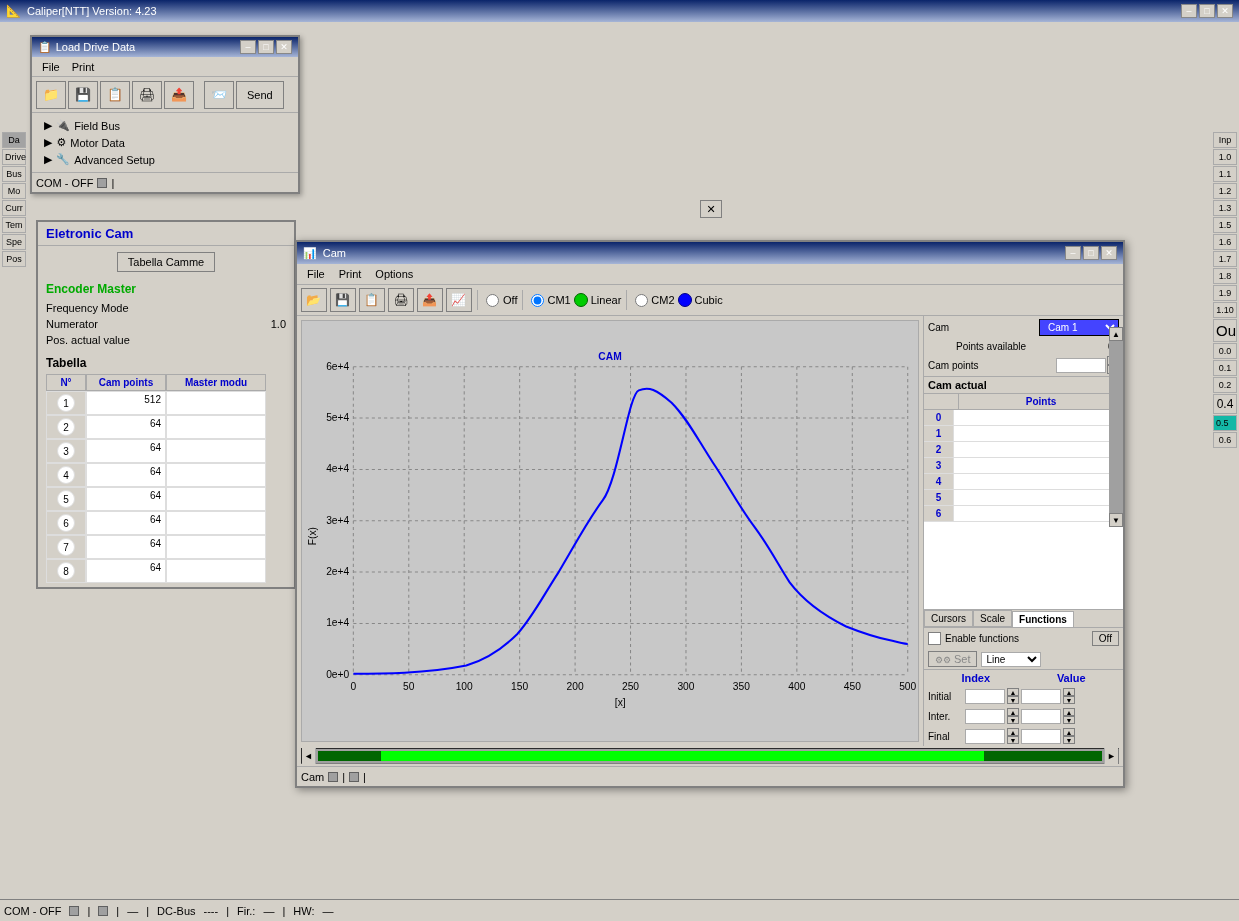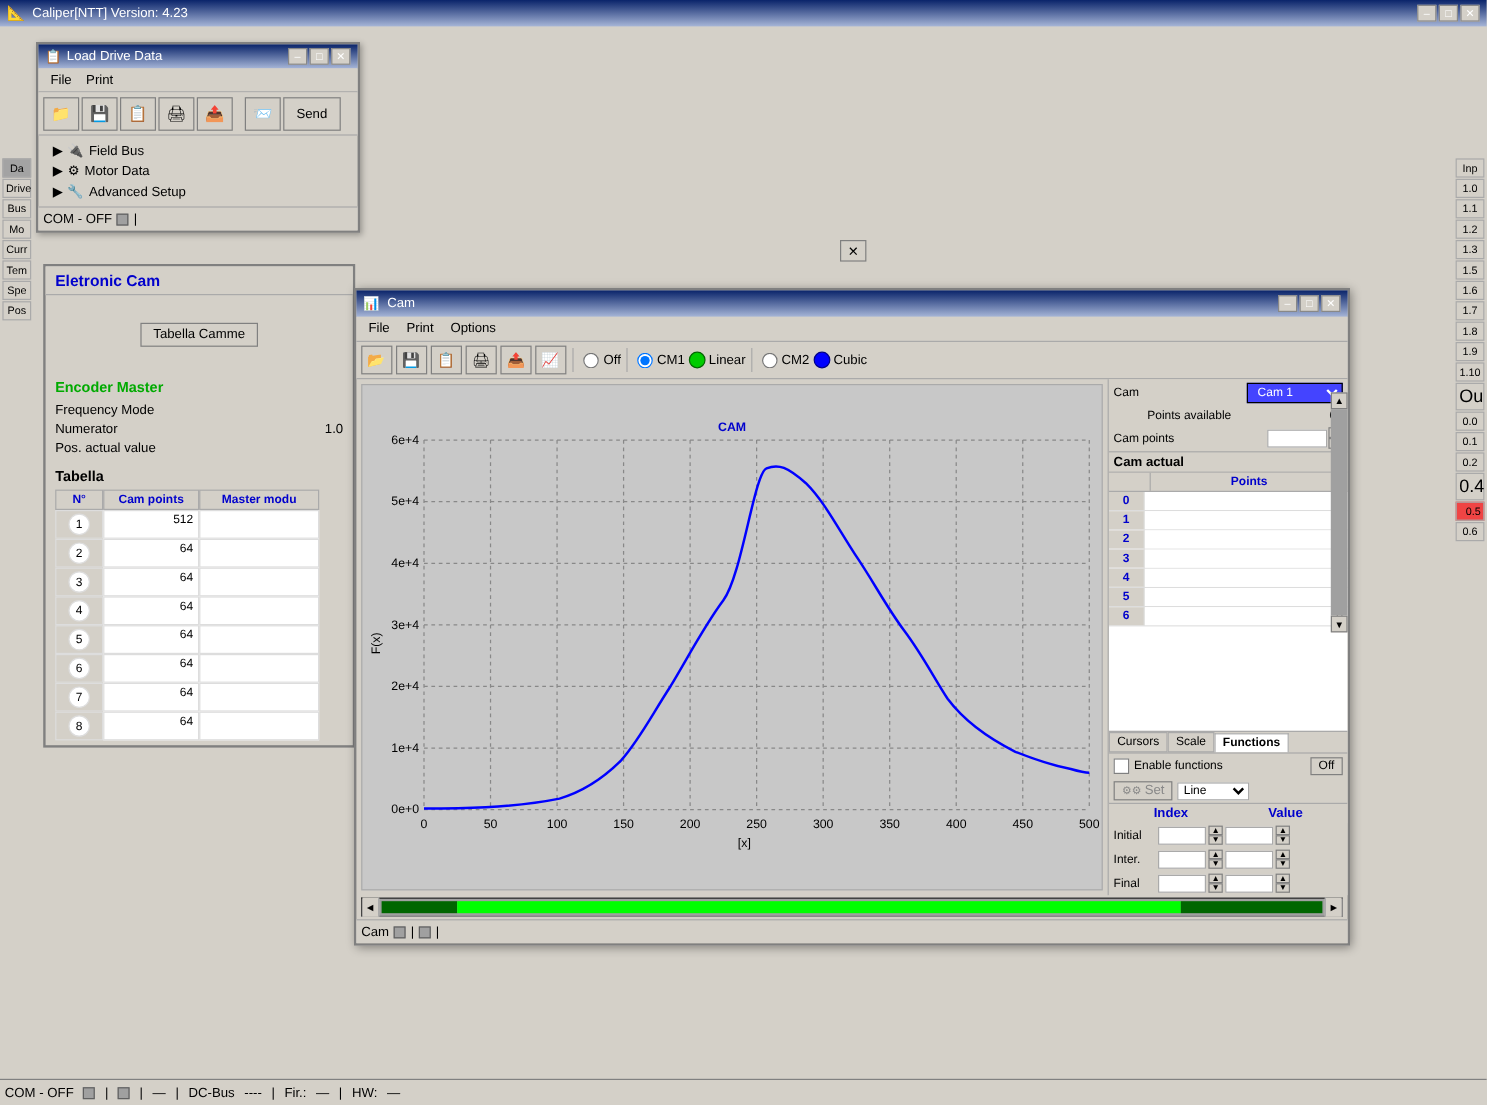--- a/index.html
+++ b/index.html
@@ -14,21 +14,21 @@
 
     .toolbar { background: #d4d0c8; height: 36px; display: flex; align-items: center; padding: 2px 4px; gap: 2px; border-bottom: 1px solid #808080; }
     .tb-btn { width: 30px; height: 28px; background: #d4d0c8; border: 1px solid #808080; display: flex; align-items: center; justify-content: center; cursor: pointer; font-size: 13px; }
     .tb-separator { width: 6px; }
     .send-btn { padding: 2px 10px; height: 28px; background: #d4d0c8; border: 1px solid #808080; cursor: pointer; display: flex; align-items: center; gap: 4px; }
     .nav-item { display: flex; align-items: center; padding: 2px 6px; gap: 4px; cursor: pointer; }
 
     
     .elec-cam-panel { position: absolute; top: 220px; left: 36px; width: 260px; background: #d4d0c8; border: 2px solid #808080; }
     .panel-title { background: #d4d0c8; padding: 4px 8px; font-weight: bold; color: #0000cc; font-size: 13px; border-bottom: 1px solid #aaa; }
-    .panel-btn { margin: 23px auto; display: block; padding: 3px 10px; background: #d4d0c8; border: 1px solid #808080; cursor: pointer; }
+    .panel-btn { margin: 6px auto; display: block; padding: 3px 10px; background: #d4d0c8; border: 1px solid #808080; cursor: pointer; }
 
     .encoder-section { padding: 4px 8px; }
     .encoder-title { color: #00aa00; font-weight: bold; margin-bottom: 4px; font-size: 12px; }
     .field-row { display: flex; justify-content: space-between; padding: 2px 0; }
     .field-label { color: #000; }
     .field-value { color: #000; }
 
     .tabella-section { padding: 4px 8px; }
     .tabella-title { font-weight: bold; font-size: 12px; margin-bottom: 4px; }
     .cam-table-header { display: grid; grid-template-columns: 40px 80px 100px; background: #d4d0c8; }
@@ -157,22 +157,22 @@
     <div style="background:#d4d0c8;border:1px solid #aaa;padding:2px;font-size:9px;text-align:center;">1.5</div>
     <div style="background:#d4d0c8;border:1px solid #aaa;padding:2px;font-size:9px;text-align:center;">1.6</div>
     <div style="background:#d4d0c8;border:1px solid #aaa;padding:2px;font-size:9px;text-align:center;">1.7</div>
     <div style="background:#d4d0c8;border:1px solid #aaa;padding:2px;font-size:9px;text-align:center;">1.8</div>
     <div style="background:#d4d0c8;border:1px solid #aaa;padding:2px;font-size:9px;text-align:center;">1.9</div>
     <div style="background:#d4d0c8;border:1px solid #aaa;padding:2px;font-size:9px;text-align:center;">1.10</div>
     <div style="background:#d4d0c8;border:1px solid #aaa;padding:2px;font-size:15px;text-align:center;">Ou</div>
     <div style="background:#d4d0c8;border:1px solid #aaa;padding:2px;font-size:9px;text-align:center;">0.0</div>
     <div style="background:#d4d0c8;border:1px solid #aaa;padding:2px;font-size:9px;text-align:center;">0.1</div>
     <div style="background:#d4d0c8;border:1px solid #aaa;padding:2px;font-size:9px;text-align:center;">0.2</div>
-    <div style="background:#d4d0c8;border:1px solid #aaa;padding:2px;font-size:15px;text-align:center;">0.4</div>
-    <div style="background:#ef4444;border:1px solid #aaa;padding:2px;font-size:9px;text-align:right;">0.5</div>
+    <div style="background:#d4d0c8;border:1px solid #aaa;padding:2px;font-size:12px;text-align:center;">0.4</div>
+    <div style="background:#14b8a6;border:1px solid #aaa;padding:2px;font-size:9px;text-align:left;">0.5</div>
     <div style="background:#d4d0c8;border:1px solid #aaa;padding:2px;font-size:9px;text-align:center;">0.6</div>
   </div>
 
   <div style="position:absolute;top:200px;left:700px;width:22px;height:18px;background:#d4d0c8;border:1px solid #808080;display:flex;align-items:center;justify-content:center;cursor:pointer;z-index:15;">✕</div>
 
   <div class="elec-cam-panel">
     <div class="panel-title">Eletronic Cam</div>
     <button class="panel-btn">Tabella Camme</button>
 
     <div class="encoder-section">

